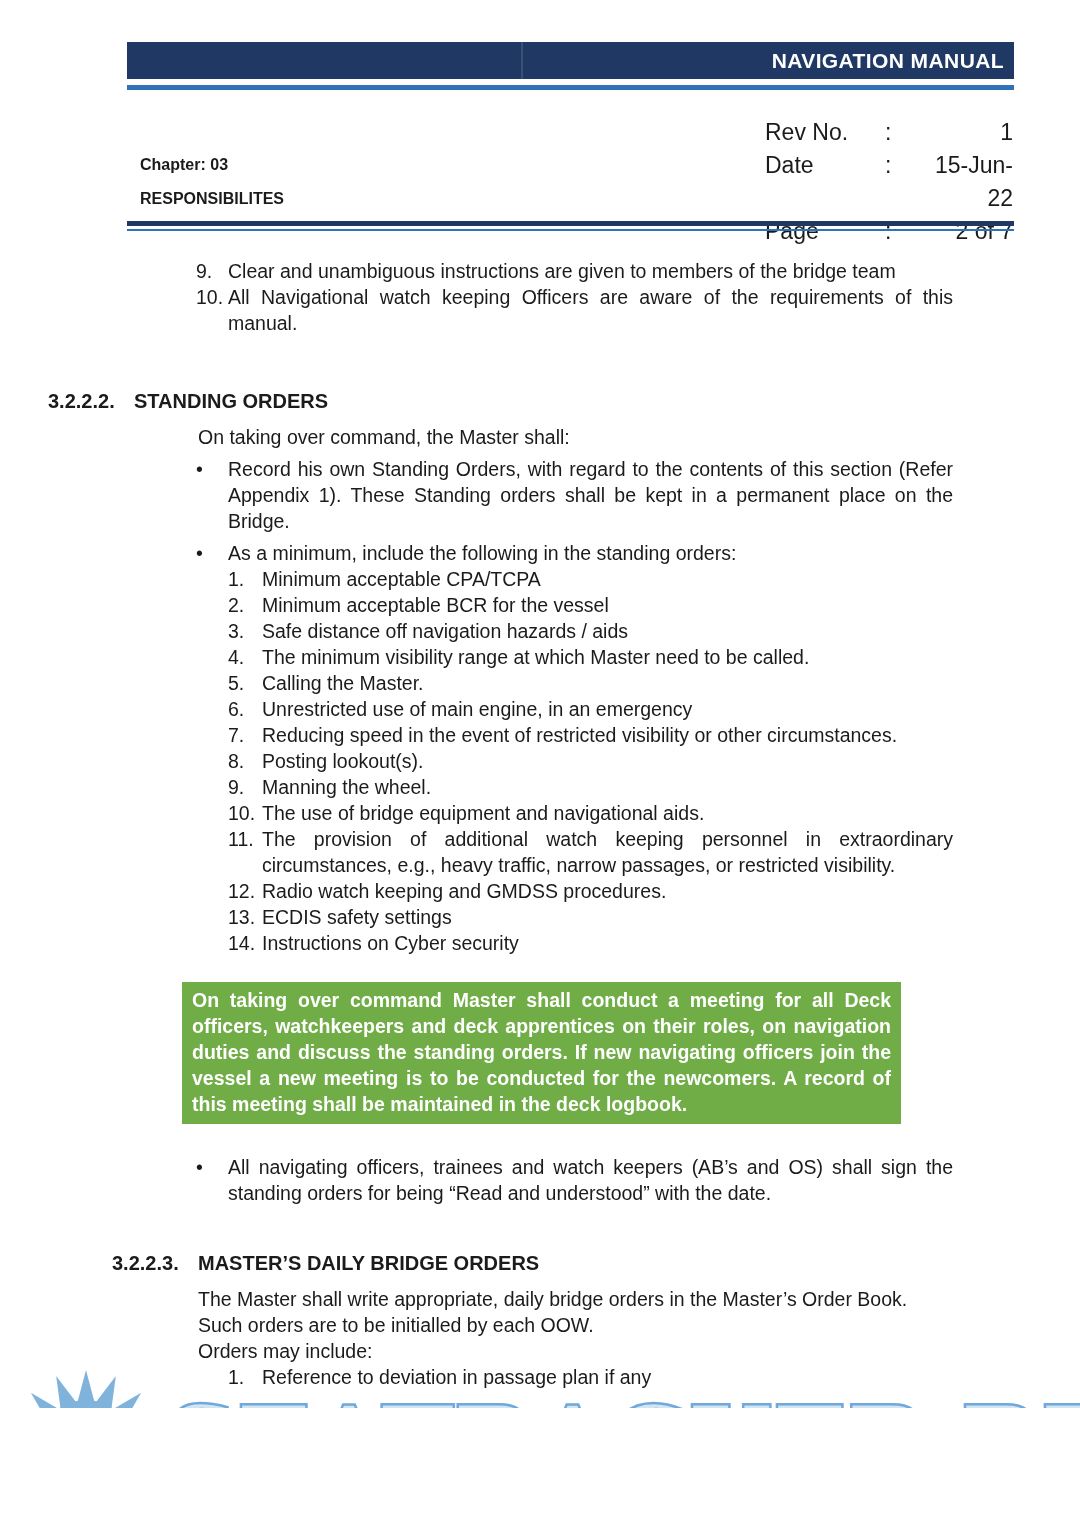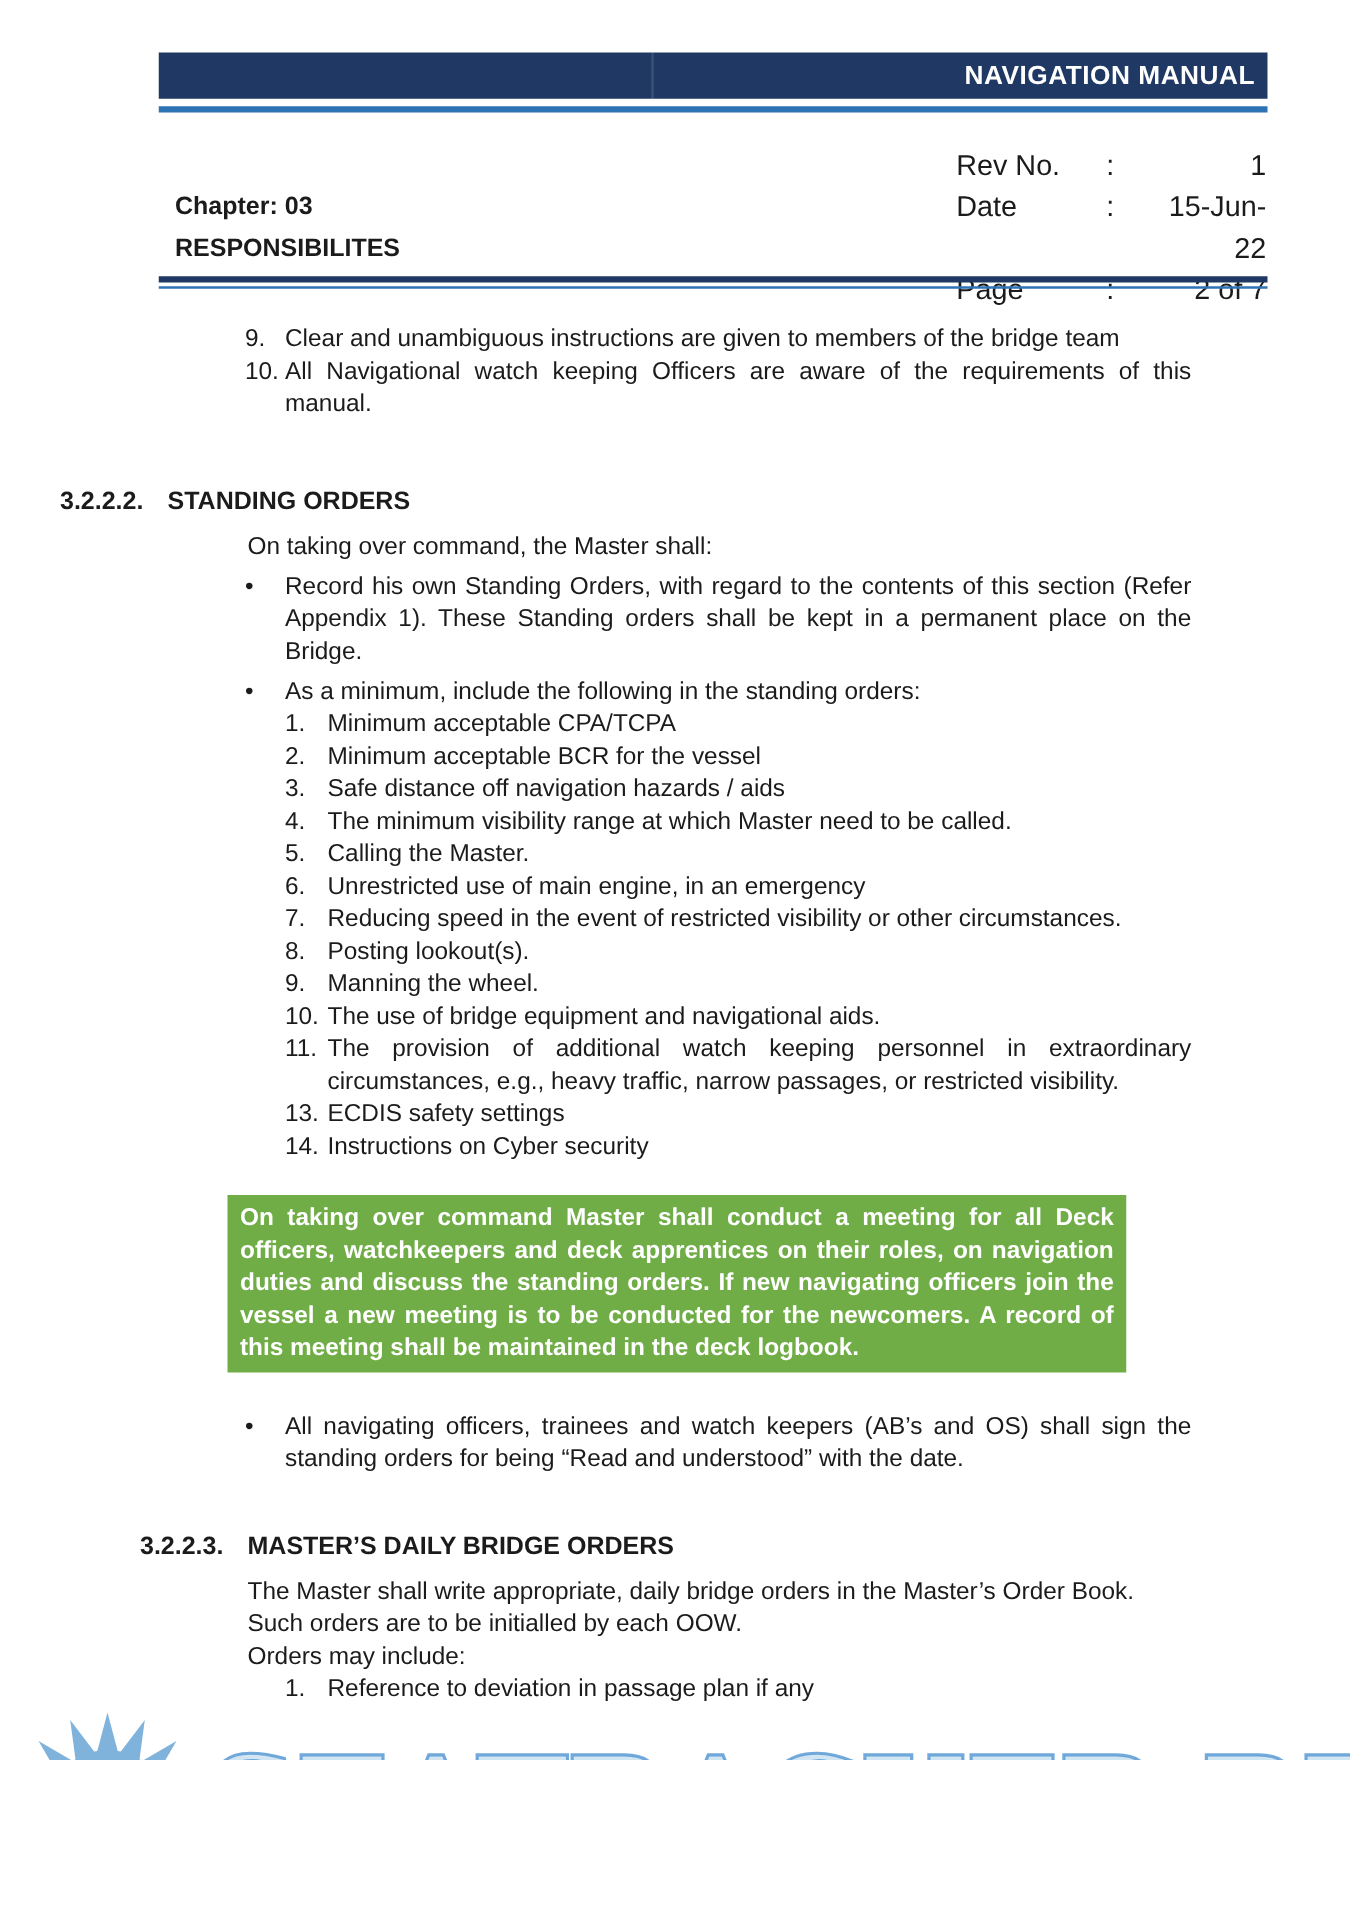--- a/index.html
+++ b/index.html
@@ -17,21 +17,21 @@
   }
   .header-bar::before {
     content:""; position:absolute; left:394px; top:0; width:2px; height:100%;
     background:rgba(255,255,255,0.12);
   }
   .header-title { color:#ffffff; font-weight:bold; font-size:21px; letter-spacing:0.4px; }
   .header-underline {
     position:absolute; left:127px; top:85px; width:887px; height:5px; background:#2e74b5;
   }
 
-  .chapter-block { position:absolute; left:140px; top:148px; font-weight:bold; font-size:20px; line-height:34px; }
+  .chapter-block { position:absolute; left:140px; top:148px; font-weight:bold; font-size:16px; line-height:34px; }
   .meta-table { position:absolute; left:765px; top:116px; width:248px; font-size:23px; }
   .meta-row { display:flex; line-height:33px; }
   .meta-label { width:120px; }
   .meta-sep { width:45px; }
   .meta-value { flex:1; text-align:right; }
 
   .rule-thick { position:absolute; left:127px; top:221px; width:887px; height:5px; background:#1f3864; }
   .rule-thin  { position:absolute; left:127px; top:229px; width:887px; height:2px; background:#2e74b5; }
 
   
@@ -178,20 +178,24 @@
       <span class="onum">9.</span>
       <span class="otext">Manning the wheel.</span>
     </div>
     <div class="order-item">
       <span class="onum">10.</span>
       <span class="otext">The use of bridge equipment and navigational aids.</span>
     </div>
     <div class="order-item">
       <span class="onum">11.</span>
       <span class="otext">The provision of additional watch keeping personnel in extraordinary circumstances, e.g., heavy traffic, narrow passages, or restricted visibility.</span>
+    </div>
+    <div class="order-item">
+      <span class="onum">12.</span>
+      <span class="otext">Radio watch keeping and GMDSS procedures.</span>
     </div>
     <div class="order-item">
       <span class="onum">13.</span>
       <span class="otext">ECDIS safety settings</span>
     </div>
     <div class="order-item">
       <span class="onum">14.</span>
       <span class="otext">Instructions on Cyber security</span>
     </div>
 

